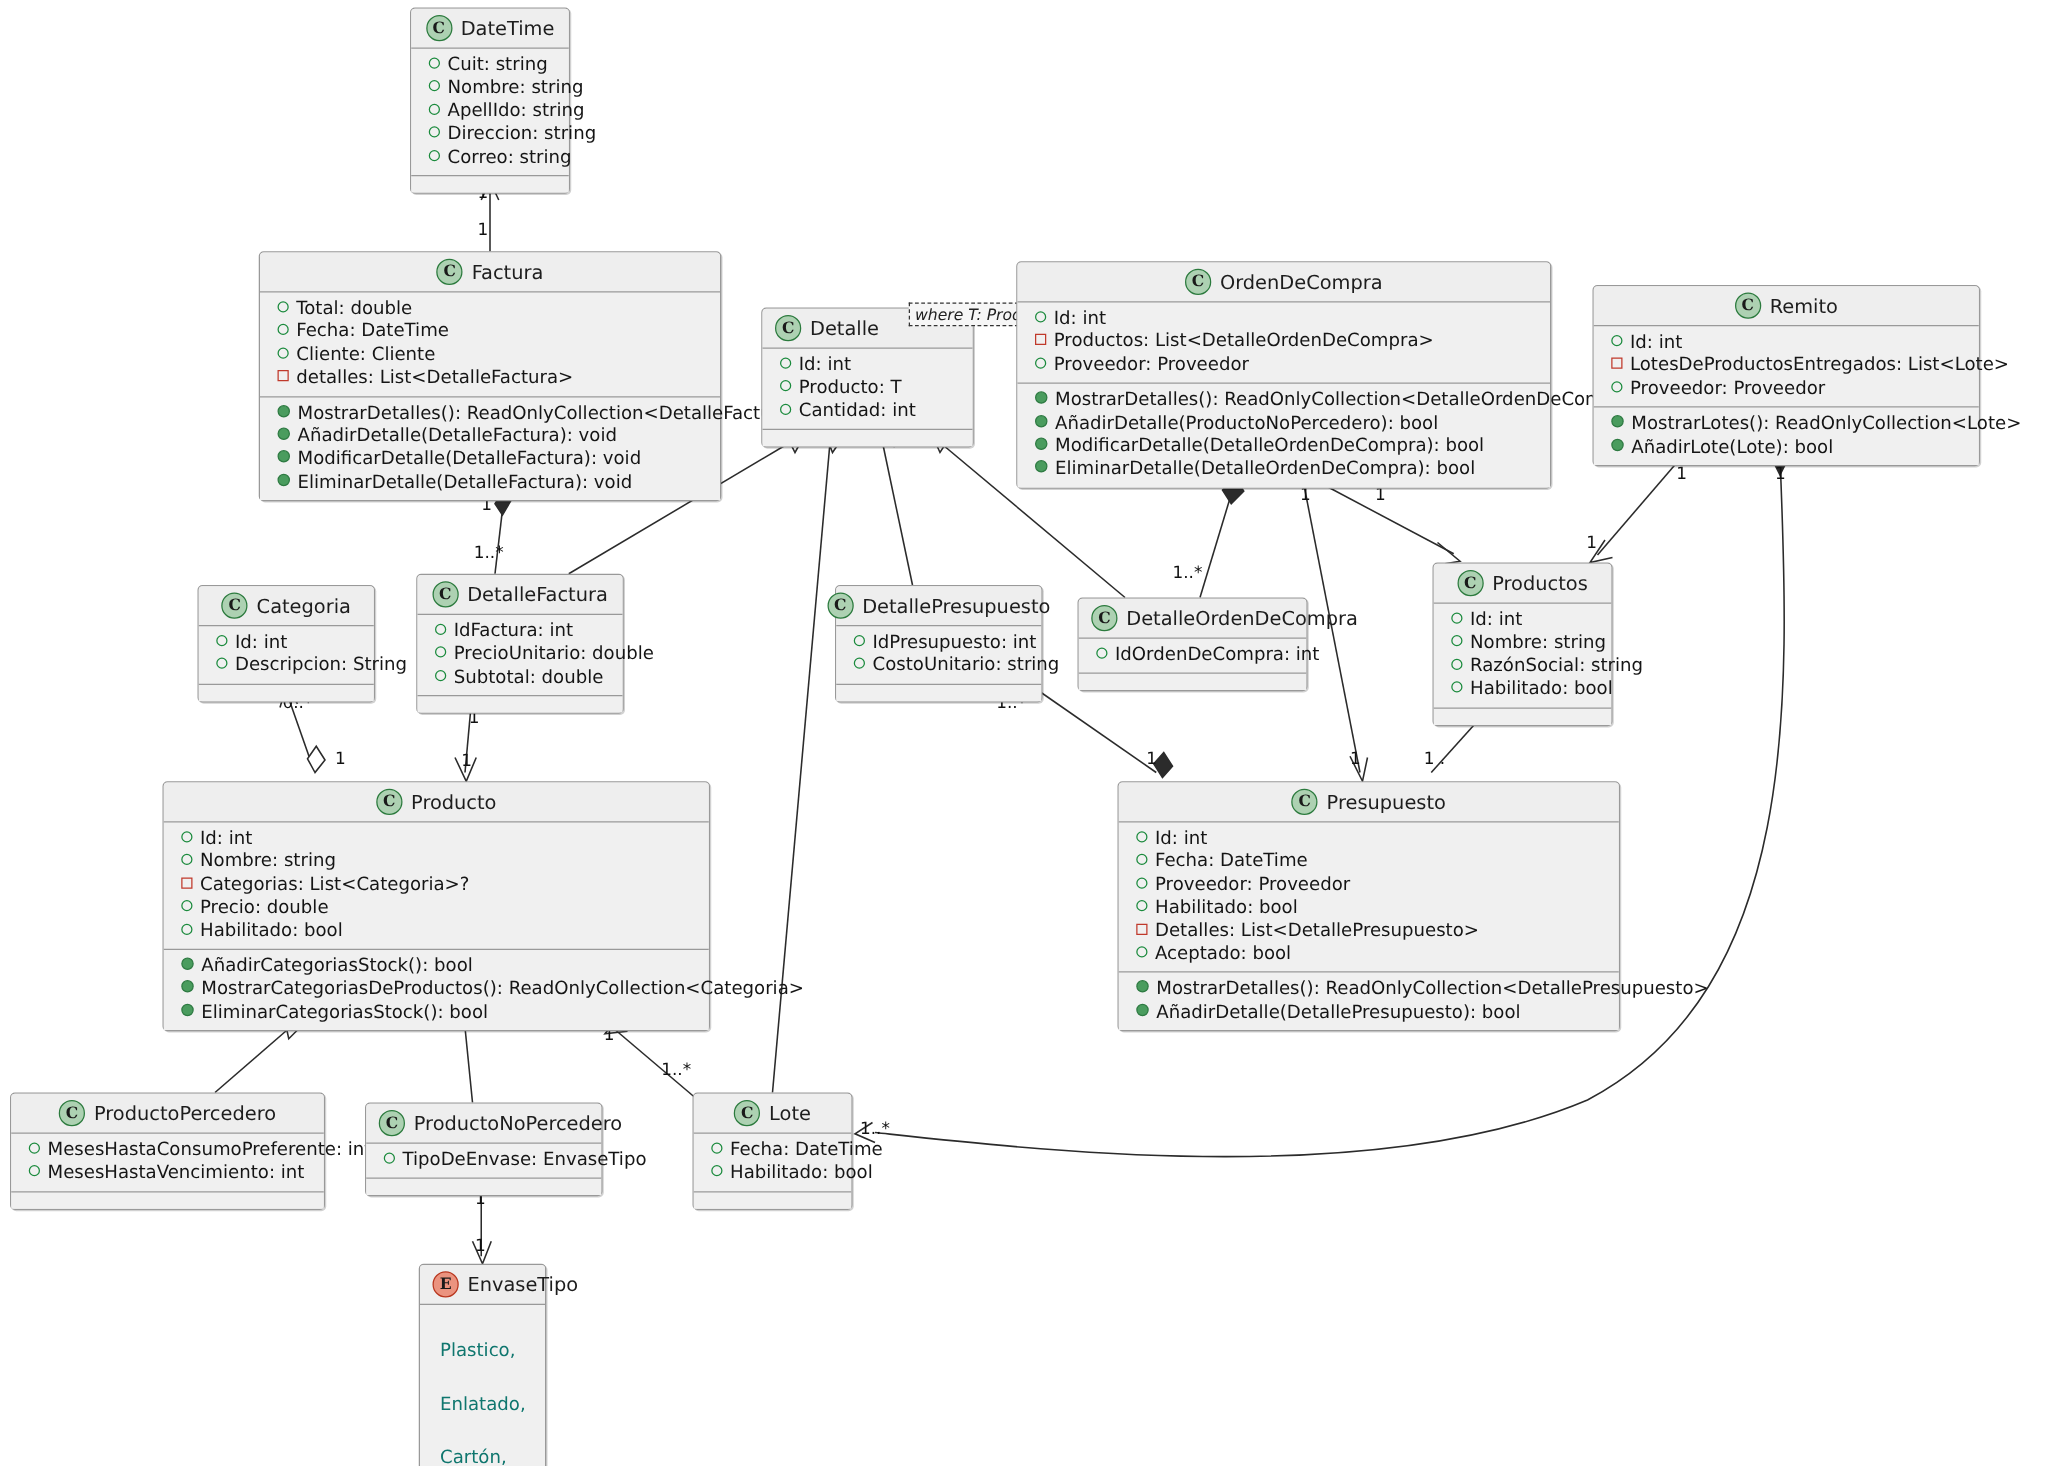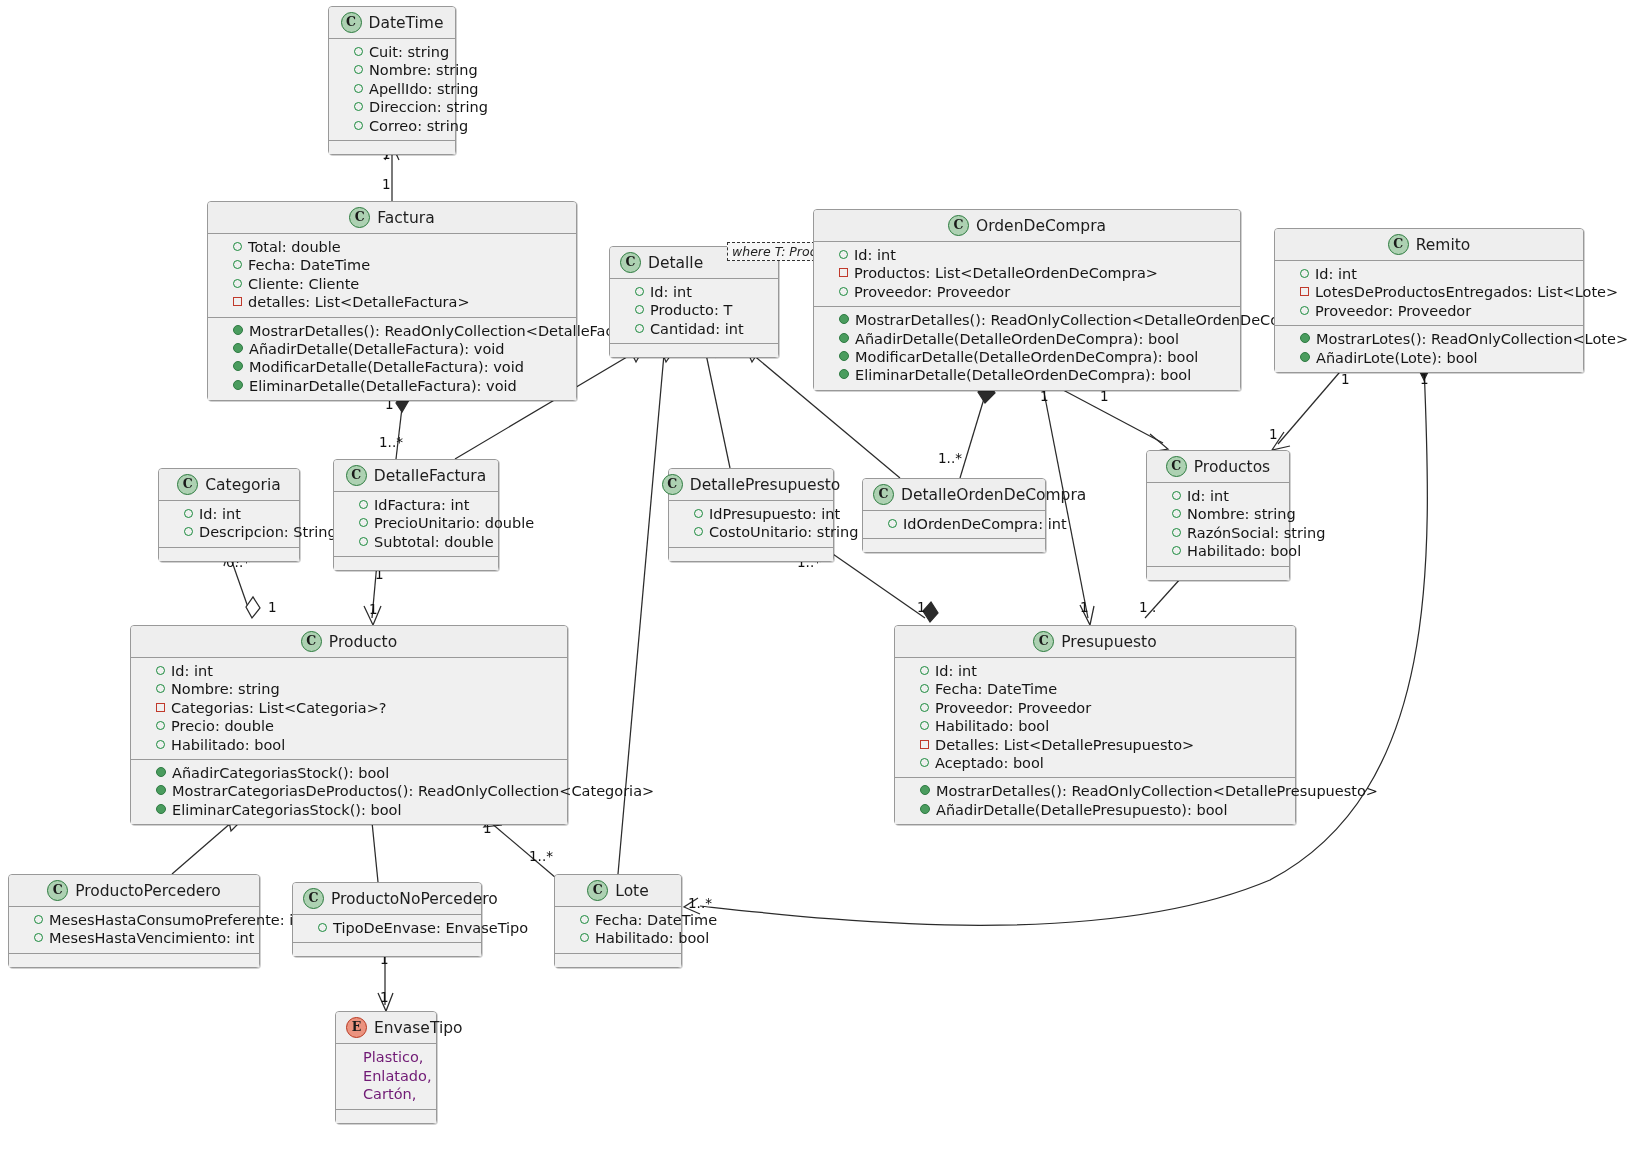--- a/index.html
+++ b/index.html
@@ -69,42 +69,43 @@
     border: 1.4px solid #2b7a3d;
     color: #1a1a1a;
   }
   .hdr-icon.enu {
     background: #eb937f;
     border: 1.4px solid #b8361e;
     color: #1a1a1a;
   }
   .section {
     border-top: 1px solid #999999;
-    padding: 4px 7px 5px 25px;
+    padding: 4px 7px 5px 14px;
     background: #f0f0f0;
   }
   .section.tail {
     min-height: 7px;
     padding: 3px 7px;
   }
   .member {
     display: flex;
     align-items: baseline;
     gap: 6px;
     font-size: 14.5px;
     line-height: 18.4px;
     color: #151515;
     white-space: nowrap;
   }
   .plain-member {
     font-size: 14.5px;
     line-height: 18.6px;
-    color: #701a75;
+    color: #0f766e;
     white-space: nowrap;
     padding-left: 2px;
+    margin-top: 24px;
   }
   .mk {
     flex: 0 0 auto;
     display: inline-block;
     position: relative;
     top: -1px;
   }
   
   .mk.pub-f {
     width: 7px; height: 7px;
@@ -360,21 +361,21 @@
             <span>Proveedor: Proveedor</span>
           </div>
         </div>
         <div class="section">
           <div class="member">
             <span class="mk pub-m"></span>
             <span>MostrarDetalles(): ReadOnlyCollection&lt;DetalleOrdenDeCompra&gt;</span>
           </div>
           <div class="member">
             <span class="mk pub-m"></span>
-            <span>AñadirDetalle(DetalleOrdenDeCompra): bool</span>
+            <span>AñadirDetalle(ProductoNoPercedero): bool</span>
           </div>
           <div class="member">
             <span class="mk pub-m"></span>
             <span>ModificarDetalle(DetalleOrdenDeCompra): bool</span>
           </div>
           <div class="member">
             <span class="mk pub-m"></span>
             <span>EliminarDetalle(DetalleOrdenDeCompra): bool</span>
           </div>
         </div>

